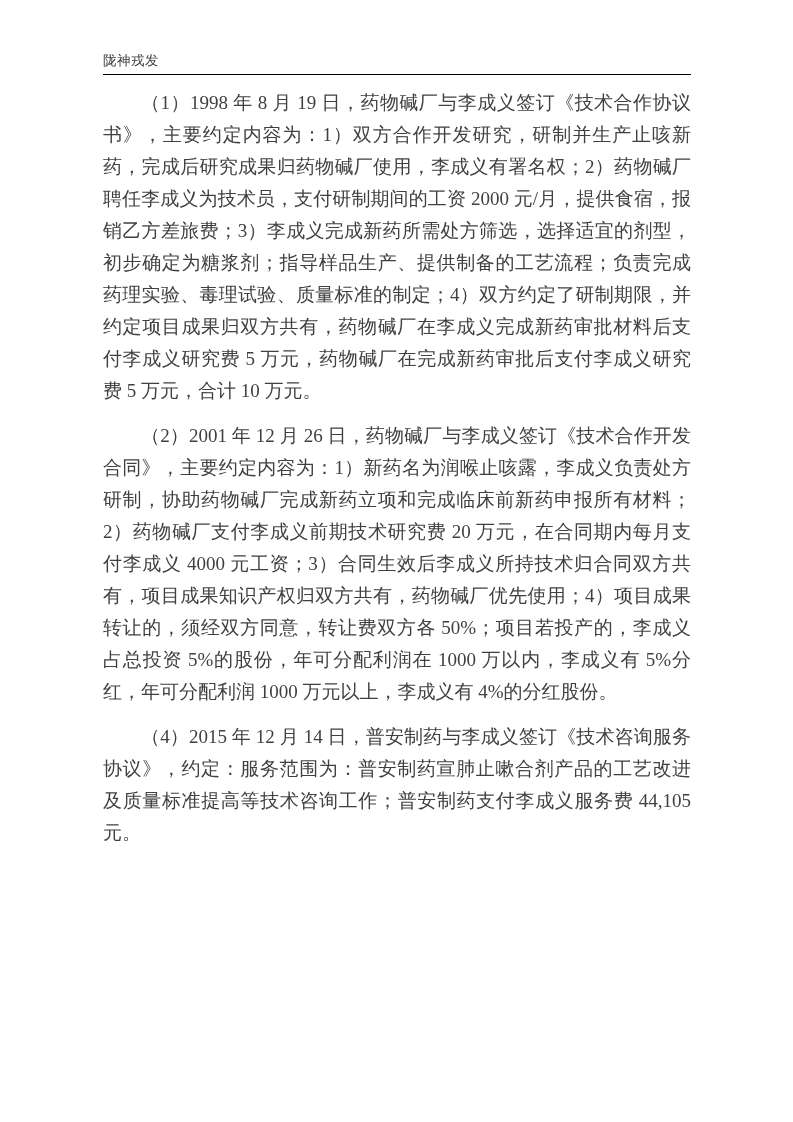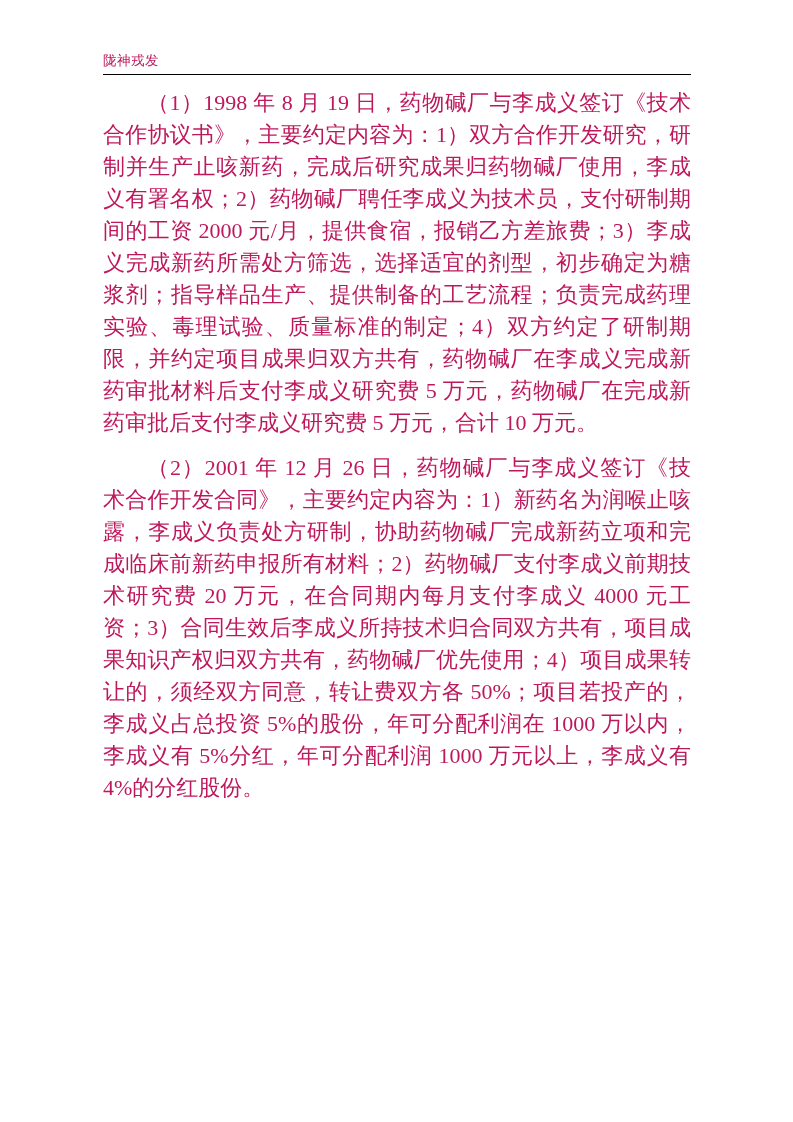--- a/index.html
+++ b/index.html
@@ -5,21 +5,21 @@
   html, body {
     margin: 0;
     padding: 0;
     background: #ffffff;
   }
   .page {
     position: relative;
     width: 793px;
     height: 1122px;
     background: #ffffff;
-    color: #be185d;
+    color: #404040;
     font-family: "Liberation Serif", "DejaVu Serif", serif;
     overflow: hidden;
   }
   .header {
     position: absolute;
     left: 103px;
     right: 102px;
     top: 52px;
     display: flex;
     justify-content: space-between;
@@ -33,21 +33,21 @@
     white-space: nowrap;
   }
   .header-right {
     white-space: nowrap;
   }
   .content {
     position: absolute;
     left: 103px;
     right: 102px;
     top: 87px;
-    font-size: 22px;
+    font-size: 19px;
     line-height: 32px;
     text-align: justify;
     text-justify: inter-ideograph;
   }
   .para {
     margin: 0 0 13px 0;
     text-indent: 2em;
   }
   .footer {
     position: absolute;
@@ -63,16 +63,17 @@
 
 <div class="page">
 
   <div class="header">
     <span class="header-left">陇神戎发</span>
   </div>
 
   <div class="content">
     <p class="para">（1）1998 年 8 月 19 日，药物碱厂与李成义签订《技术合作协议书》，主要约定内容为：1）双方合作开发研究，研制并生产止咳新药，完成后研究成果归药物碱厂使用，李成义有署名权；2）药物碱厂聘任李成义为技术员，支付研制期间的工资 2000 元/月，提供食宿，报销乙方差旅费；3）李成义完成新药所需处方筛选，选择适宜的剂型，初步确定为糖浆剂；指导样品生产、提供制备的工艺流程；负责完成药理实验、毒理试验、质量标准的制定；4）双方约定了研制期限，并约定项目成果归双方共有，药物碱厂在李成义完成新药审批材料后支付李成义研究费 5 万元，药物碱厂在完成新药审批后支付李成义研究费 5 万元，合计 10 万元。</p>
     <p class="para">（2）2001 年 12 月 26 日，药物碱厂与李成义签订《技术合作开发合同》，主要约定内容为：1）新药名为润喉止咳露，李成义负责处方研制，协助药物碱厂完成新药立项和完成临床前新药申报所有材料；2）药物碱厂支付李成义前期技术研究费 20 万元，在合同期内每月支付李成义 4000 元工资；3）合同生效后李成义所持技术归合同双方共有，项目成果知识产权归双方共有，药物碱厂优先使用；4）项目成果转让的，须经双方同意，转让费双方各 50%；项目若投产的，李成义占总投资 5%的股份，年可分配利润在 1000 万以内，李成义有 5%分红，年可分配利润 1000 万元以上，李成义有 4%的分红股份。</p>
+    <p class="para">（4）2015 年 12 月 14 日，普安制药与李成义签订《技术咨询服务协议》，约定：服务范围为：普安制药宣肺止嗽合剂产品的工艺改进及质量标准提高等技术咨询工作；普安制药支付李成义服务费 44,105 元。</p>
   </div>
 
 
 </div>
 
 </body></html>

